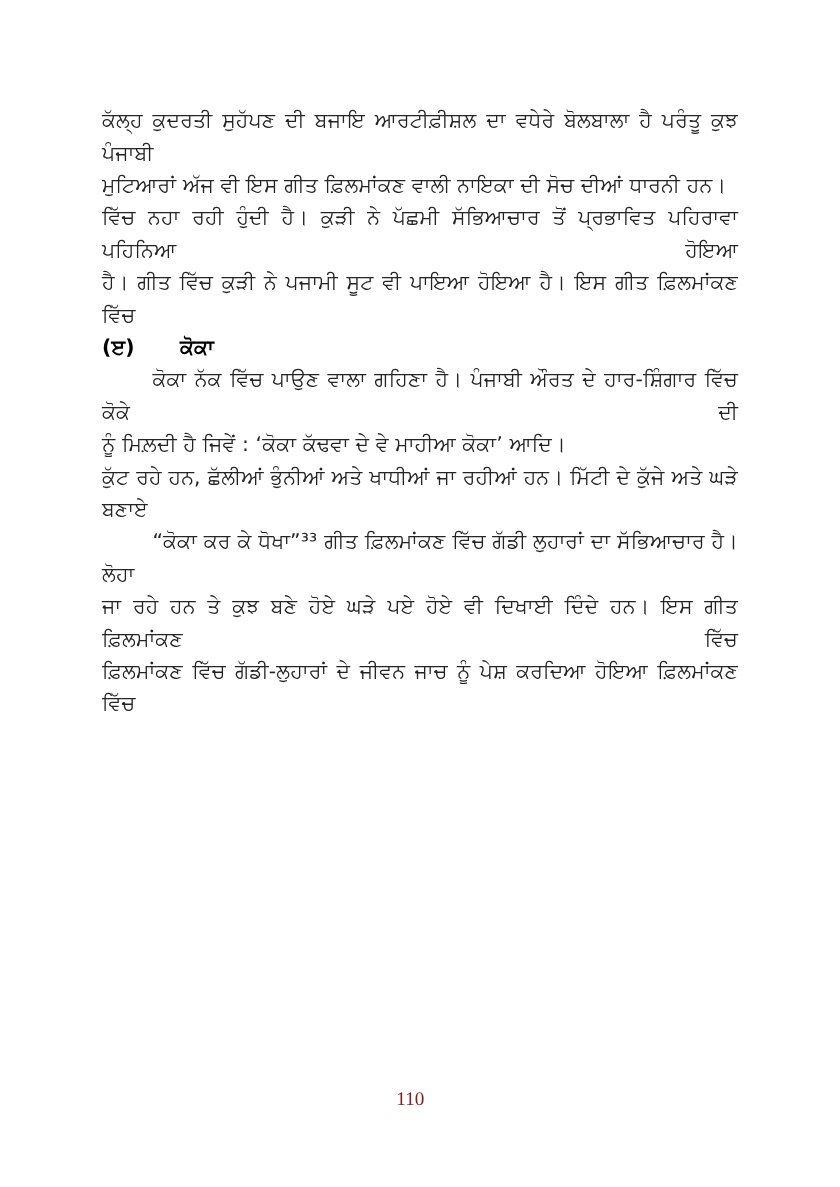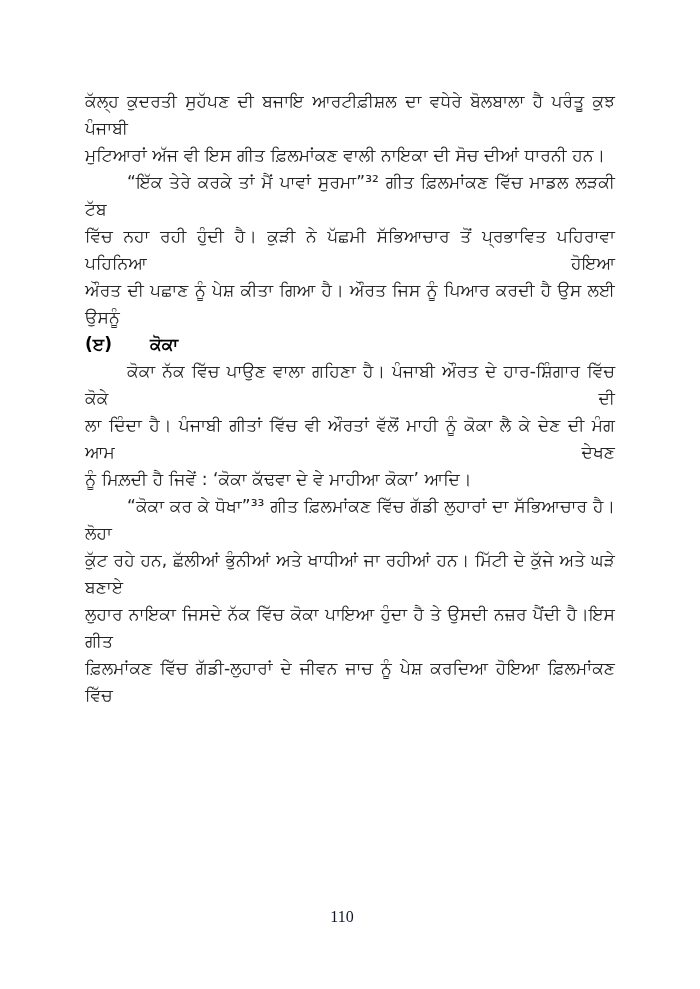--- a/index.html
+++ b/index.html
@@ -49,54 +49,52 @@
     width: 65px;
   }
   .page-number {
     position: absolute;
     left: 0;
     right: 16px;
     top: 908px;
     text-align: center;
     font-family: "Liberation Serif", "DejaVu Serif", serif;
     font-size: 16px;
-    color: #0f172a;
+    color: #7f1d1d;
   }
 </style>
 </head>
 <body>
 
 <div class="page">
   <div class="text-block">
 
     <div class="para">
       <div class="line">ਕੱਲ੍ਹ ਕੁਦਰਤੀ ਸੁਹੱਪਣ ਦੀ ਬਜਾਇ ਆਰਟੀਫ਼ੀਸ਼ਲ ਦਾ ਵਧੇਰੇ ਬੋਲਬਾਲਾ ਹੈ ਪਰੰਤੂ ਕੁਝ ਪੰਜਾਬੀ</div>
       <div class="line end">ਮੁਟਿਆਰਾਂ ਅੱਜ ਵੀ ਇਸ ਗੀਤ ਫ਼ਿਲਮਾਂਕਣ ਵਾਲੀ ਨਾਇਕਾ ਦੀ ਸੋਚ ਦੀਆਂ ਧਾਰਨੀ ਹਨ।</div>
     </div>
 
     <div class="para">
-      <div class="line indent">“ਇੱਕ ਤੇਰੇ ਕਰਕੇ ਤਾਂ ਮੈਂ ਪਾਵਾਂ ਸੁਰਮਾ”³² ਗੀਤ ਫ਼ਿਲਮਾਂਕਣ ਵਿੱਚ ਮਾਡਲ ਲੜਕੀ ਟੱਬ</div>
       <div class="line">ਵਿੱਚ ਨਹਾ ਰਹੀ ਹੁੰਦੀ ਹੈ। ਕੁੜੀ ਨੇ ਪੱਛਮੀ ਸੱਭਿਆਚਾਰ ਤੋਂ ਪ੍ਰਭਾਵਿਤ ਪਹਿਰਾਵਾ ਪਹਿਨਿਆ ਹੋਇਆ</div>
-      <div class="line">ਔਰਤ ਦੀ ਪਛਾਣ ਨੂੰ ਪੇਸ਼ ਕੀਤਾ ਗਿਆ ਹੈ। ਔਰਤ ਜਿਸ ਨੂੰ ਪਿਆਰ ਕਰਦੀ ਹੈ ਉਸ ਲਈ ਉਸਨੂੰ</div>
+      <div class="line">ਹੈ। ਗੀਤ ਵਿੱਚ ਕੁੜੀ ਨੇ ਪਜਾਮੀ ਸੂਟ ਵੀ ਪਾਇਆ ਹੋਇਆ ਹੈ। ਇਸ ਗੀਤ ਫ਼ਿਲਮਾਂਕਣ ਵਿੱਚ</div>
     </div>
 
     <div class="heading">
       <span class="h-label">(ੲ)</span><span class="h-title">ਕੋਕਾ</span>
     </div>
 
     <div class="para">
       <div class="line indent">ਕੋਕਾ ਨੱਕ ਵਿੱਚ ਪਾਉਣ ਵਾਲਾ ਗਹਿਣਾ ਹੈ। ਪੰਜਾਬੀ ਔਰਤ ਦੇ ਹਾਰ-ਸ਼ਿੰਗਾਰ ਵਿੱਚ ਕੋਕੇ ਦੀ</div>
-      <div class="line">ਲਾ ਦਿੰਦਾ ਹੈ। ਪੰਜਾਬੀ ਗੀਤਾਂ ਵਿੱਚ ਵੀ ਔਰਤਾਂ ਵੱਲੋਂ ਮਾਹੀ ਨੂੰ ਕੋਕਾ ਲੈ ਕੇ ਦੇਣ ਦੀ ਮੰਗ ਆਮ ਦੇਖਣ</div>
       <div class="line end">ਨੂੰ ਮਿਲ਼ਦੀ ਹੈ ਜਿਵੇਂ : ‘ਕੋਕਾ ਕੱਢਵਾ ਦੇ ਵੇ ਮਾਹੀਆ ਕੋਕਾ’ ਆਦਿ।</div>
     </div>
 
     <div class="para">
+      <div class="line">ਕੁੱਟ ਰਹੇ ਹਨ, ਛੱਲੀਆਂ ਭੁੰਨੀਆਂ ਅਤੇ ਖਾਧੀਆਂ ਜਾ ਰਹੀਆਂ ਹਨ। ਮਿੱਟੀ ਦੇ ਕੁੱਜੇ ਅਤੇ ਘੜੇ ਬਣਾਏ</div>
       <div class="line indent">“ਕੋਕਾ ਕਰ ਕੇ ਧੋਖਾ”³³ ਗੀਤ ਫ਼ਿਲਮਾਂਕਣ ਵਿੱਚ ਗੱਡੀ ਲੁਹਾਰਾਂ ਦਾ ਸੱਭਿਆਚਾਰ ਹੈ। ਲੋਹਾ</div>
-      <div class="line">ਕੁੱਟ ਰਹੇ ਹਨ, ਛੱਲੀਆਂ ਭੁੰਨੀਆਂ ਅਤੇ ਖਾਧੀਆਂ ਜਾ ਰਹੀਆਂ ਹਨ। ਮਿੱਟੀ ਦੇ ਕੁੱਜੇ ਅਤੇ ਘੜੇ ਬਣਾਏ</div>
-      <div class="line">ਲੁਹਾਰ ਨਾਇਕਾ ਜਿਸਦੇ ਨੱਕ ਵਿੱਚ ਕੋਕਾ ਪਾਇਆ ਹੁੰਦਾ ਹੈ ਤੇ ਉਸਦੀ ਨਜ਼ਰ ਪੈਂਦੀ ਹੈ।ਇਸ ਗੀਤ</div>
+      <div class="line">ਜਾ ਰਹੇ ਹਨ ਤੇ ਕੁਝ ਬਣੇ ਹੋਏ ਘੜੇ ਪਏ ਹੋਏ ਵੀ ਦਿਖਾਈ ਦਿੰਦੇ ਹਨ। ਇਸ ਗੀਤ ਫ਼ਿਲਮਾਂਕਣ ਵਿੱਚ</div>
       <div class="line">ਫ਼ਿਲਮਾਂਕਣ ਵਿੱਚ ਗੱਡੀ-ਲੁਹਾਰਾਂ ਦੇ ਜੀਵਨ ਜਾਚ ਨੂੰ ਪੇਸ਼ ਕਰਦਿਆ ਹੋਇਆ ਫ਼ਿਲਮਾਂਕਣ ਵਿੱਚ</div>
 
     </div>
 
   </div>
 
   <div class="page-number">110</div>
 </div>
 
 </body></html>

